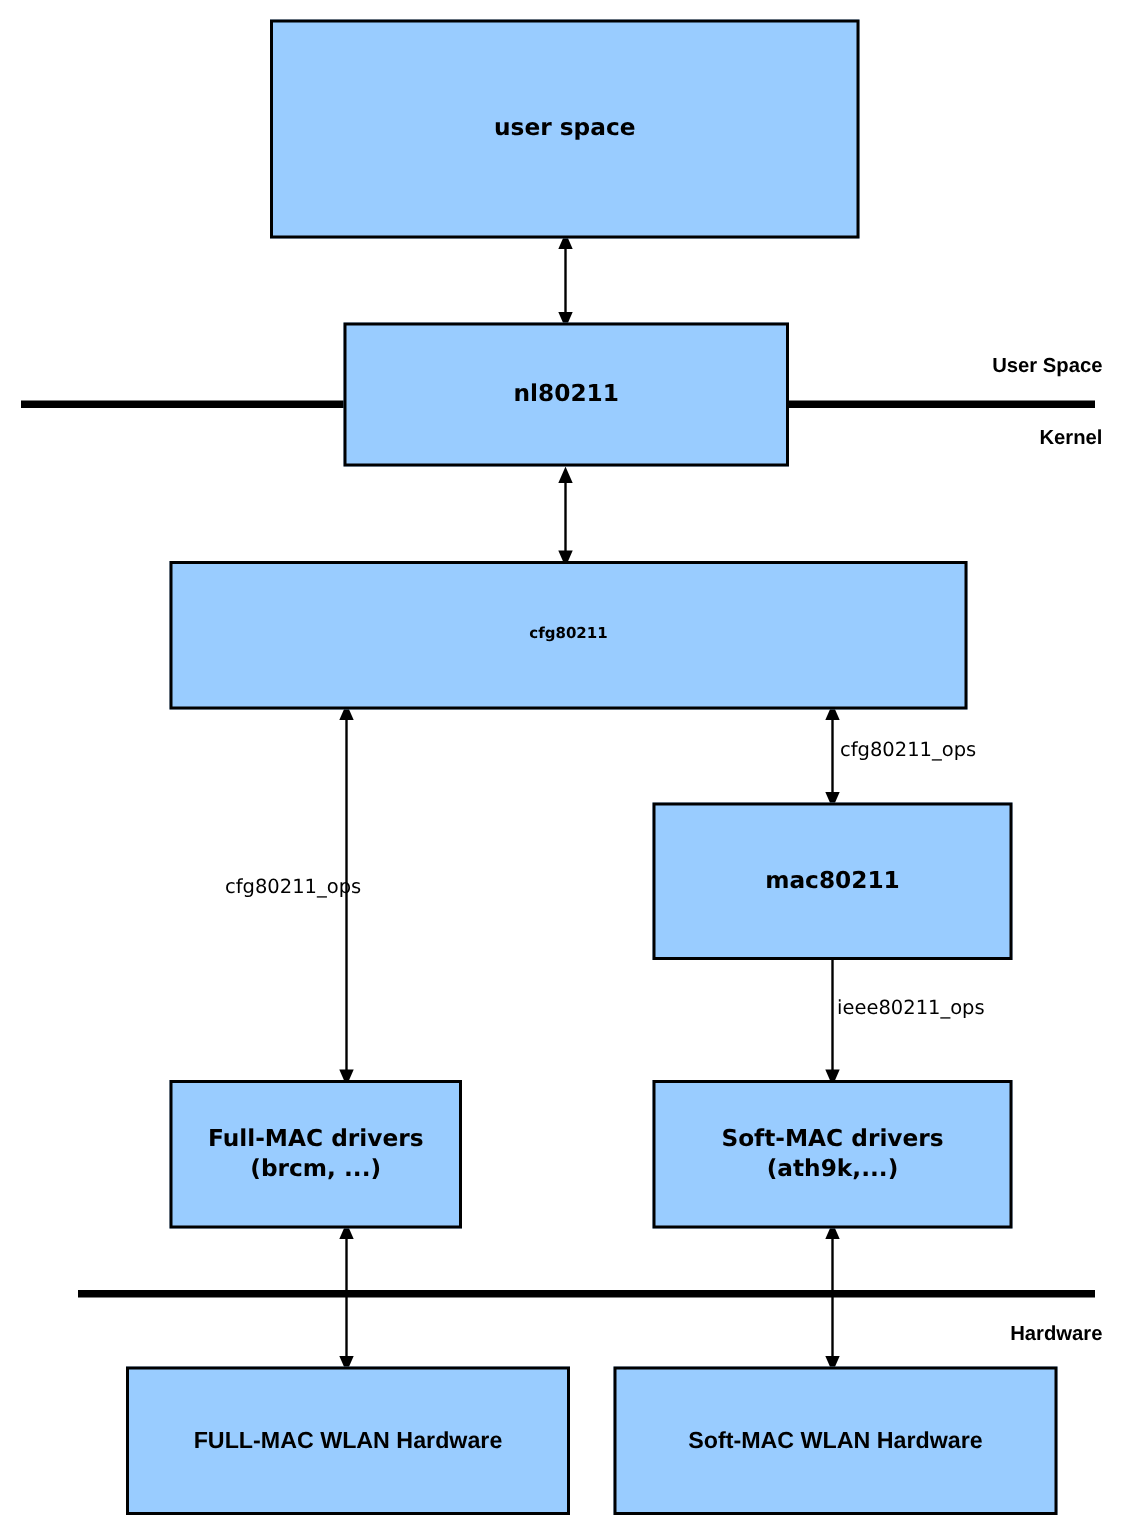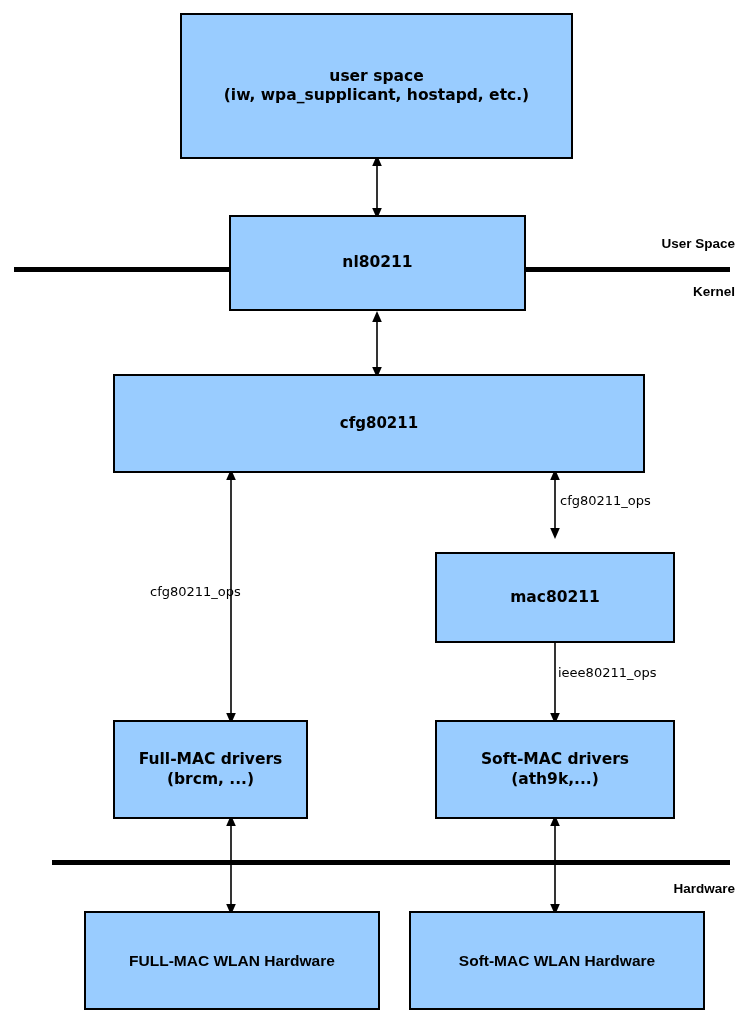--- a/index.html
+++ b/index.html
@@ -24,22 +24,22 @@
     text-align:center;
     font-weight:bold;
     color:#000000;
     line-height:1.25;
     z-index:5;
   }
   .box .ln{display:block;white-space:nowrap;}
 
   .b-userspace{left:180px;top:13px;width:393px;height:146px;font-size:15.5px;}
   .b-nl80211  {left:229px;top:215px;width:297px;height:96px;font-size:15.5px;}
-  .b-cfg80211 {left:113px;top:374px;width:532px;height:99px;font-size:15px;}
-  .b-mac80211 {left:435px;top:552px;width:240px;height:91px;font-size:15.5px;}
+  .b-cfg80211 {left:113px;top:374px;width:532px;height:99px;font-size:10px;}
+  .b-mac80211 {left:435px;top:535px;width:240px;height:105px;font-size:15.5px;}
   .b-fullmacdrv{left:113px;top:720px;width:195px;height:99px;font-size:15.5px;}
   .b-softmacdrv{left:435px;top:720px;width:240px;height:99px;font-size:15.5px;}
   .b-fullmachw{left:84px;top:911px;width:296px;height:99px;font-size:15.5px;
                 font-family:"Liberation Sans","DejaVu Sans",sans-serif;font-stretch:condensed;}
   .b-softmachw{left:409px;top:911px;width:296px;height:99px;font-size:15.5px;
                 font-family:"Liberation Sans","DejaVu Sans",sans-serif;font-stretch:condensed;}
 
   
   .rule{
     position:absolute;
@@ -149,21 +149,20 @@
     </svg>
   </div>
 
   <div class="ops-label ops-cfg-right">cfg80211_ops</div>
   <div class="ops-label ops-cfg-left">cfg80211_ops</div>
   <div class="ops-label ops-ieee">ieee80211_ops</div>
 
   <div class="box b-userspace">
     <div>
       <span class="ln">user space</span>
-      <span class="ln">(iw, wpa_supplicant, hostapd, etc.)</span>
     </div>
   </div>
 
   <div class="box b-nl80211">
     <div>
       <span class="ln">nl80211</span>
     </div>
   </div>
 
   <div class="box b-cfg80211">

